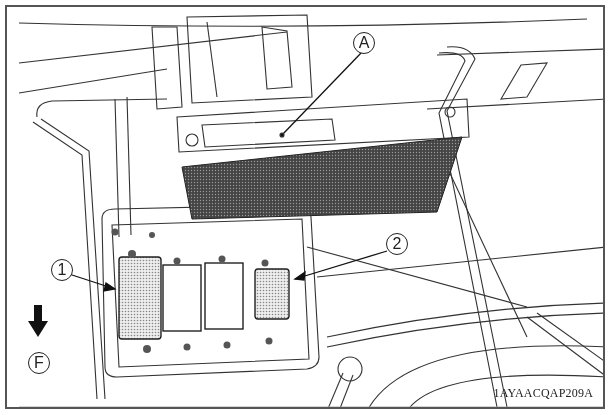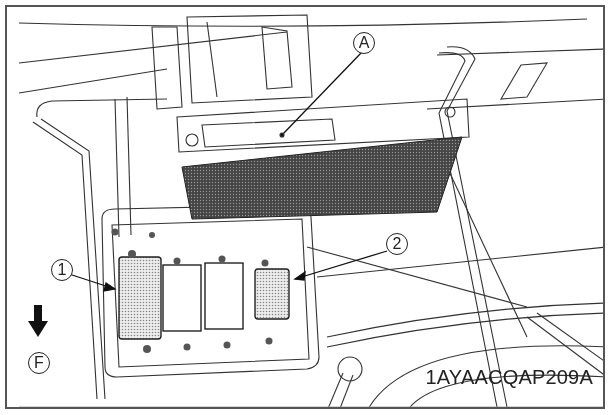--- a/index.html
+++ b/index.html
@@ -1,20 +1,20 @@
 <!DOCTYPE html>
 <html><head>
   <meta charset="utf-8">
   <style>
     html, body { margin: 0; padding: 0; background: #ffffff; }
     body { width: 612px; height: 415px; overflow: hidden; position: relative; font-family: "Liberation Sans", sans-serif; }
     .frame { position: absolute; left: 5px; top: 5px; width: 600px; height: 404px; border: 2px solid #555; box-sizing: border-box; background: #fff; overflow: hidden; }
     svg.art { position: absolute; left: 0; top: 0; }
     .callout { position: absolute; width: 22px; height: 22px; border: 1.6px solid #222; border-radius: 50%; box-sizing: border-box; display: flex; align-items: center; justify-content: center; font-size: 16px; color: #222; background: #fff; line-height: 1; }
-    .figid { position: absolute; right: 10px; bottom: 18px; font-size: 20px; color: #222; letter-spacing: 0.2px; }
+    .figid { position: absolute; right: 10px; bottom: 6px; font-size: 12px; color: #222; letter-spacing: 0.2px; font-family: Liberation Serif, serif; }
   </style>
 </head>
 <body>
 
 <div class="frame">
   <svg class="art" width="600" height="404" viewBox="0 0 600 404">
     <defs>
       <pattern id="mesh" width="3" height="3" patternUnits="userSpaceOnUse">
         <rect width="3" height="3" fill="#444"></rect>
         <circle cx="1.5" cy="1.5" r="0.7" fill="#999"></circle>

